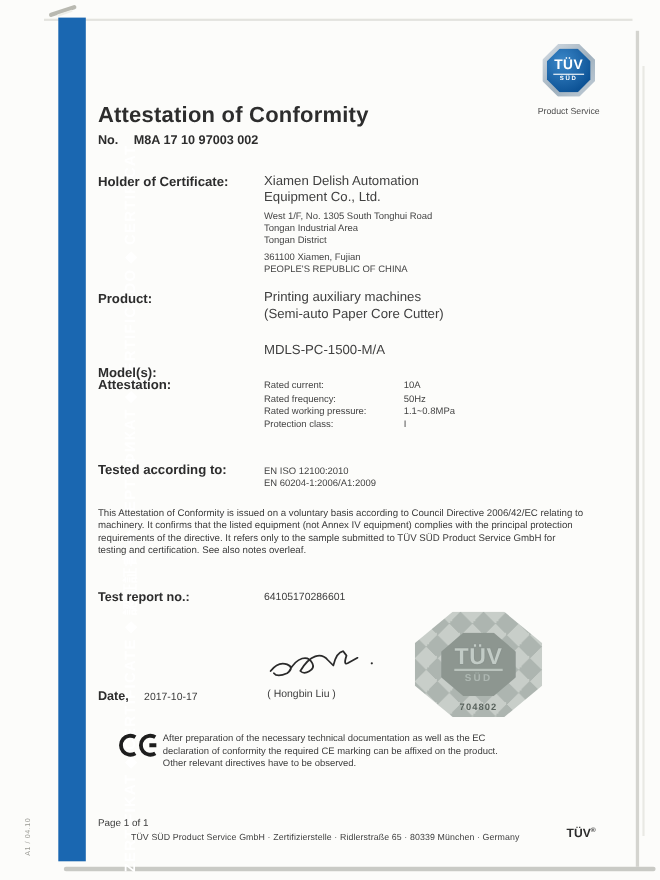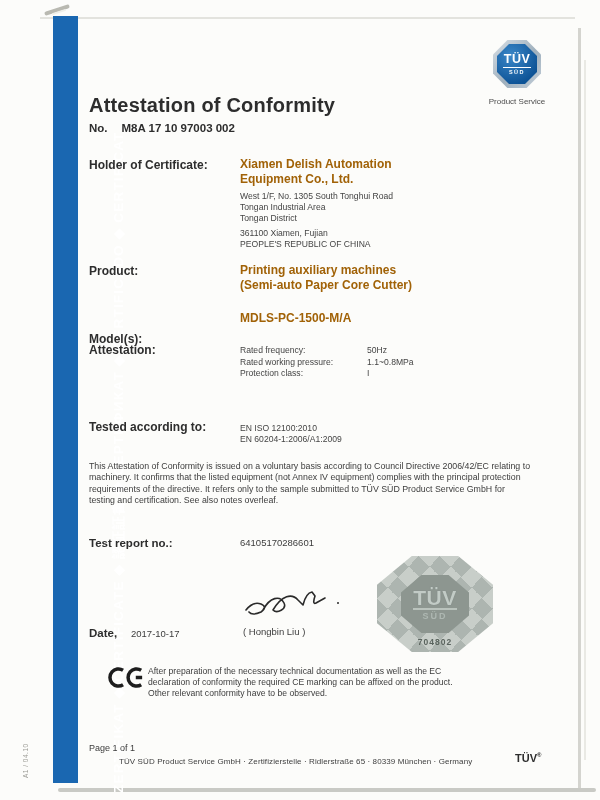--- a/index.html
+++ b/index.html
@@ -36,21 +36,21 @@
   .logo-tuv{font-size:12.5px;font-weight:bold;letter-spacing:0.5px;line-height:1.05;border-bottom:1px solid #fff;padding:0 1px;}
   .logo-sud{font-size:5.5px;font-weight:bold;letter-spacing:1.5px;margin-top:1px;}
   .logo-caption{margin-top:9px;font-size:8px;color:#4c4c4c;white-space:nowrap;}
 
   
   .abs{position:absolute;}
   .title{left:89px;top:94px;font-size:20px;font-weight:bold;color:#2d2d2d;letter-spacing:0.2px;}
   .no-line{left:89px;top:122px;font-size:11.5px;font-weight:bold;color:#2d2d2d;}
   .no-line .no-val{margin-left:14px;}
   .label{font-size:12px;font-weight:bold;color:#2d2d2d;}
-  .bold-val{font-size:12px;font-weight:bold;color:#a16207;line-height:15px;}
+  .bold-val{font-size:12px;font-weight:normal;color:#404040;line-height:15px;}
   .small{font-size:8.6px;color:#444;line-height:11px;}
   .addr-gap{margin-top:4px;}
   .param-row{font-size:8.6px;color:#444;line-height:11.6px;white-space:nowrap;}
   .param-name{display:inline-block;width:127px;}
   .statement{left:89px;top:461px;width:443px;font-size:8.8px;color:#3c3c3c;line-height:11.3px;text-align:left;}
   .report-val{font-size:9.5px;color:#3c3c3c;}
   .date-label{font-size:11.5px;font-weight:bold;color:#2d2d2d;}
   .date-val{font-size:9.5px;color:#3c3c3c;}
   .signer{font-size:9.5px;color:#3c3c3c;}
   .pagenum{left:89px;top:711px;font-size:9px;color:#3c3c3c;margin-top:32px;}
@@ -120,20 +120,21 @@
   <div class="abs" style="left:240px;top:263px;">
     <div class="bold-val">Printing auxiliary machines</div>
     <div class="bold-val">(Semi-auto Paper Core Cutter)</div>
   </div>
 
   <div class="abs label" style="left:89px;top:311px;margin-top:21px;">Model(s):</div>
   <div class="abs bold-val" style="left:240px;top:311px;">MDLS-PC-1500-M/A</div>
 
   <div class="abs label" style="left:89px;top:343px;">Attestation:</div>
   <div class="abs" style="left:240px;top:345px;">
+    <div class="param-row"><span class="param-name">Rated current:</span><span>10A</span></div>
     <div class="param-row"><span class="param-name">Rated frequency:</span><span>50Hz</span></div>
     <div class="param-row"><span class="param-name">Rated working pressure:</span><span>1.1~0.8MPa</span></div>
     <div class="param-row"><span class="param-name">Protection class:</span><span>I</span></div>
   </div>
 
   <div class="abs label" style="left:89px;top:420px;">Tested according to:</div>
   <div class="abs" style="left:240px;top:423px;">
     <div class="small">EN ISO 12100:2010</div>
     <div class="small">EN 60204-1:2006/A1:2009</div>
   </div>
@@ -161,21 +162,21 @@
   <div class="abs signer" style="left:243px;top:626px;">( Hongbin Liu )</div>
 
   <svg class="ce-svg" width="42" height="31" viewBox="0 0 132 64">
     <path d="M 63 9 A 27 27 0 1 0 63 55" fill="none" stroke="#1d1d1d" stroke-width="11"></path>
     <path d="M 120 9 A 27 27 0 1 0 120 55" fill="none" stroke="#1d1d1d" stroke-width="11"></path>
     <path d="M 103 32 L 123 32" fill="none" stroke="#1d1d1d" stroke-width="11"></path>
   </svg>
   <div class="abs ce-text">
     <div>After preparation of the necessary technical documentation as well as the EC</div>
     <div>declaration of conformity the required CE marking can be affixed on the product.</div>
-    <div>Other relevant conformity have to be observed.</div>
+    <div>Other relevant directives have to be observed.</div>
   </div>
 
   <div class="abs pagenum">Page 1 of 1</div>
 
   <div class="abs footer-line">TÜV SÜD Product Service GmbH  ·  Zertifizierstelle  ·  Ridlerstraße 65  ·  80339 München  ·  Germany</div>
   <div class="abs footer-logo">
     <span>TÜV</span><sup>®</sup>
   </div>
 
 </div>

